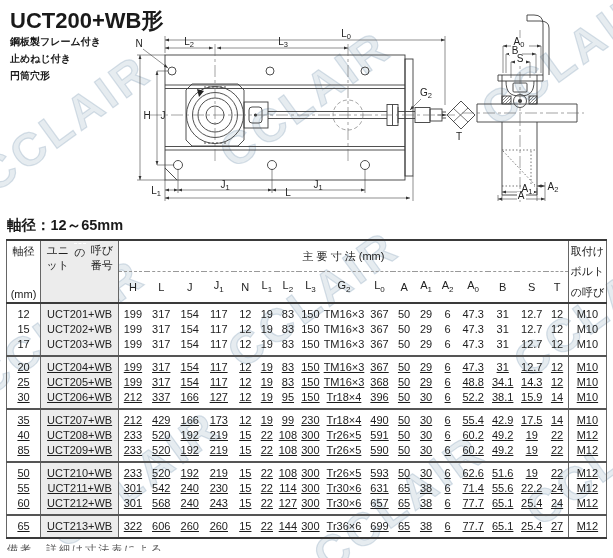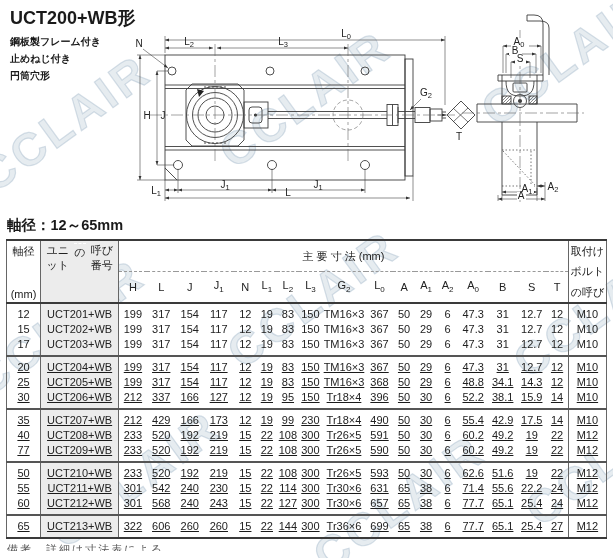--- a/index.html
+++ b/index.html
@@ -4,21 +4,21 @@
 <style>
   html,body{margin:0;padding:0;background:#fff;}
   .page{position:relative;width:613px;height:558px;overflow:hidden;background:#fff;
         font-family:"Liberation Sans",sans-serif;color:#1a1a1a;}
   
   .wm{position:absolute;z-index:0;font-weight:bold;font-size:46px;letter-spacing:4px;
       color:rgba(173,191,205,0.30);-webkit-text-stroke:1.2px rgba(160,182,200,0.42);
       transform:rotate(-36deg);white-space:nowrap;user-select:none;}
   .z{position:relative;z-index:1;}
   
-  .title{position:absolute;left:10px;top:6px;font-size:18px;font-weight:bold;}
+  .title{position:absolute;left:10px;top:6px;font-size:22px;font-weight:bold;}
   .subs{position:absolute;left:10px;top:33px;font-size:10px;font-weight:bold;line-height:17px;}
   .top-area{position:relative;height:212px;}
   .top-area svg{position:absolute;left:0;top:0;}
   .section-label{margin:4px 0 4px 7px;font-size:14.5px;font-weight:bold;}
   
   table.dims{border-collapse:collapse;table-layout:fixed;width:601px;margin:0 0 0 6px;
              font-size:11px;background:transparent;
              border-top:2px solid #3a3a3a;border-bottom:2px solid #3a3a3a;
              border-left:1px solid #666;border-right:1px solid #666;padding-left:48px;}
   table.dims th,table.dims td{padding:0;text-align:center;font-weight:400;color:#222;}
@@ -444,21 +444,21 @@
           <td>50</td>
           <td>30</td>
           <td>6</td>
           <td>60.2</td>
           <td>49.2</td>
           <td>19</td>
           <td>22</td>
           <td class="c-bolt">M12</td>
         </tr>
         <tr>
-          <td class="c-shaft b">77</td>
+          <td class="c-shaft b">85</td>
           <td class="c-unit b">UCT209+WB</td>
           <td>233</td>
           <td>520</td>
           <td>192</td>
           <td>219</td>
           <td>15</td>
           <td>22</td>
           <td>108</td>
           <td>300</td>
           <td>Tr26×5</td>

